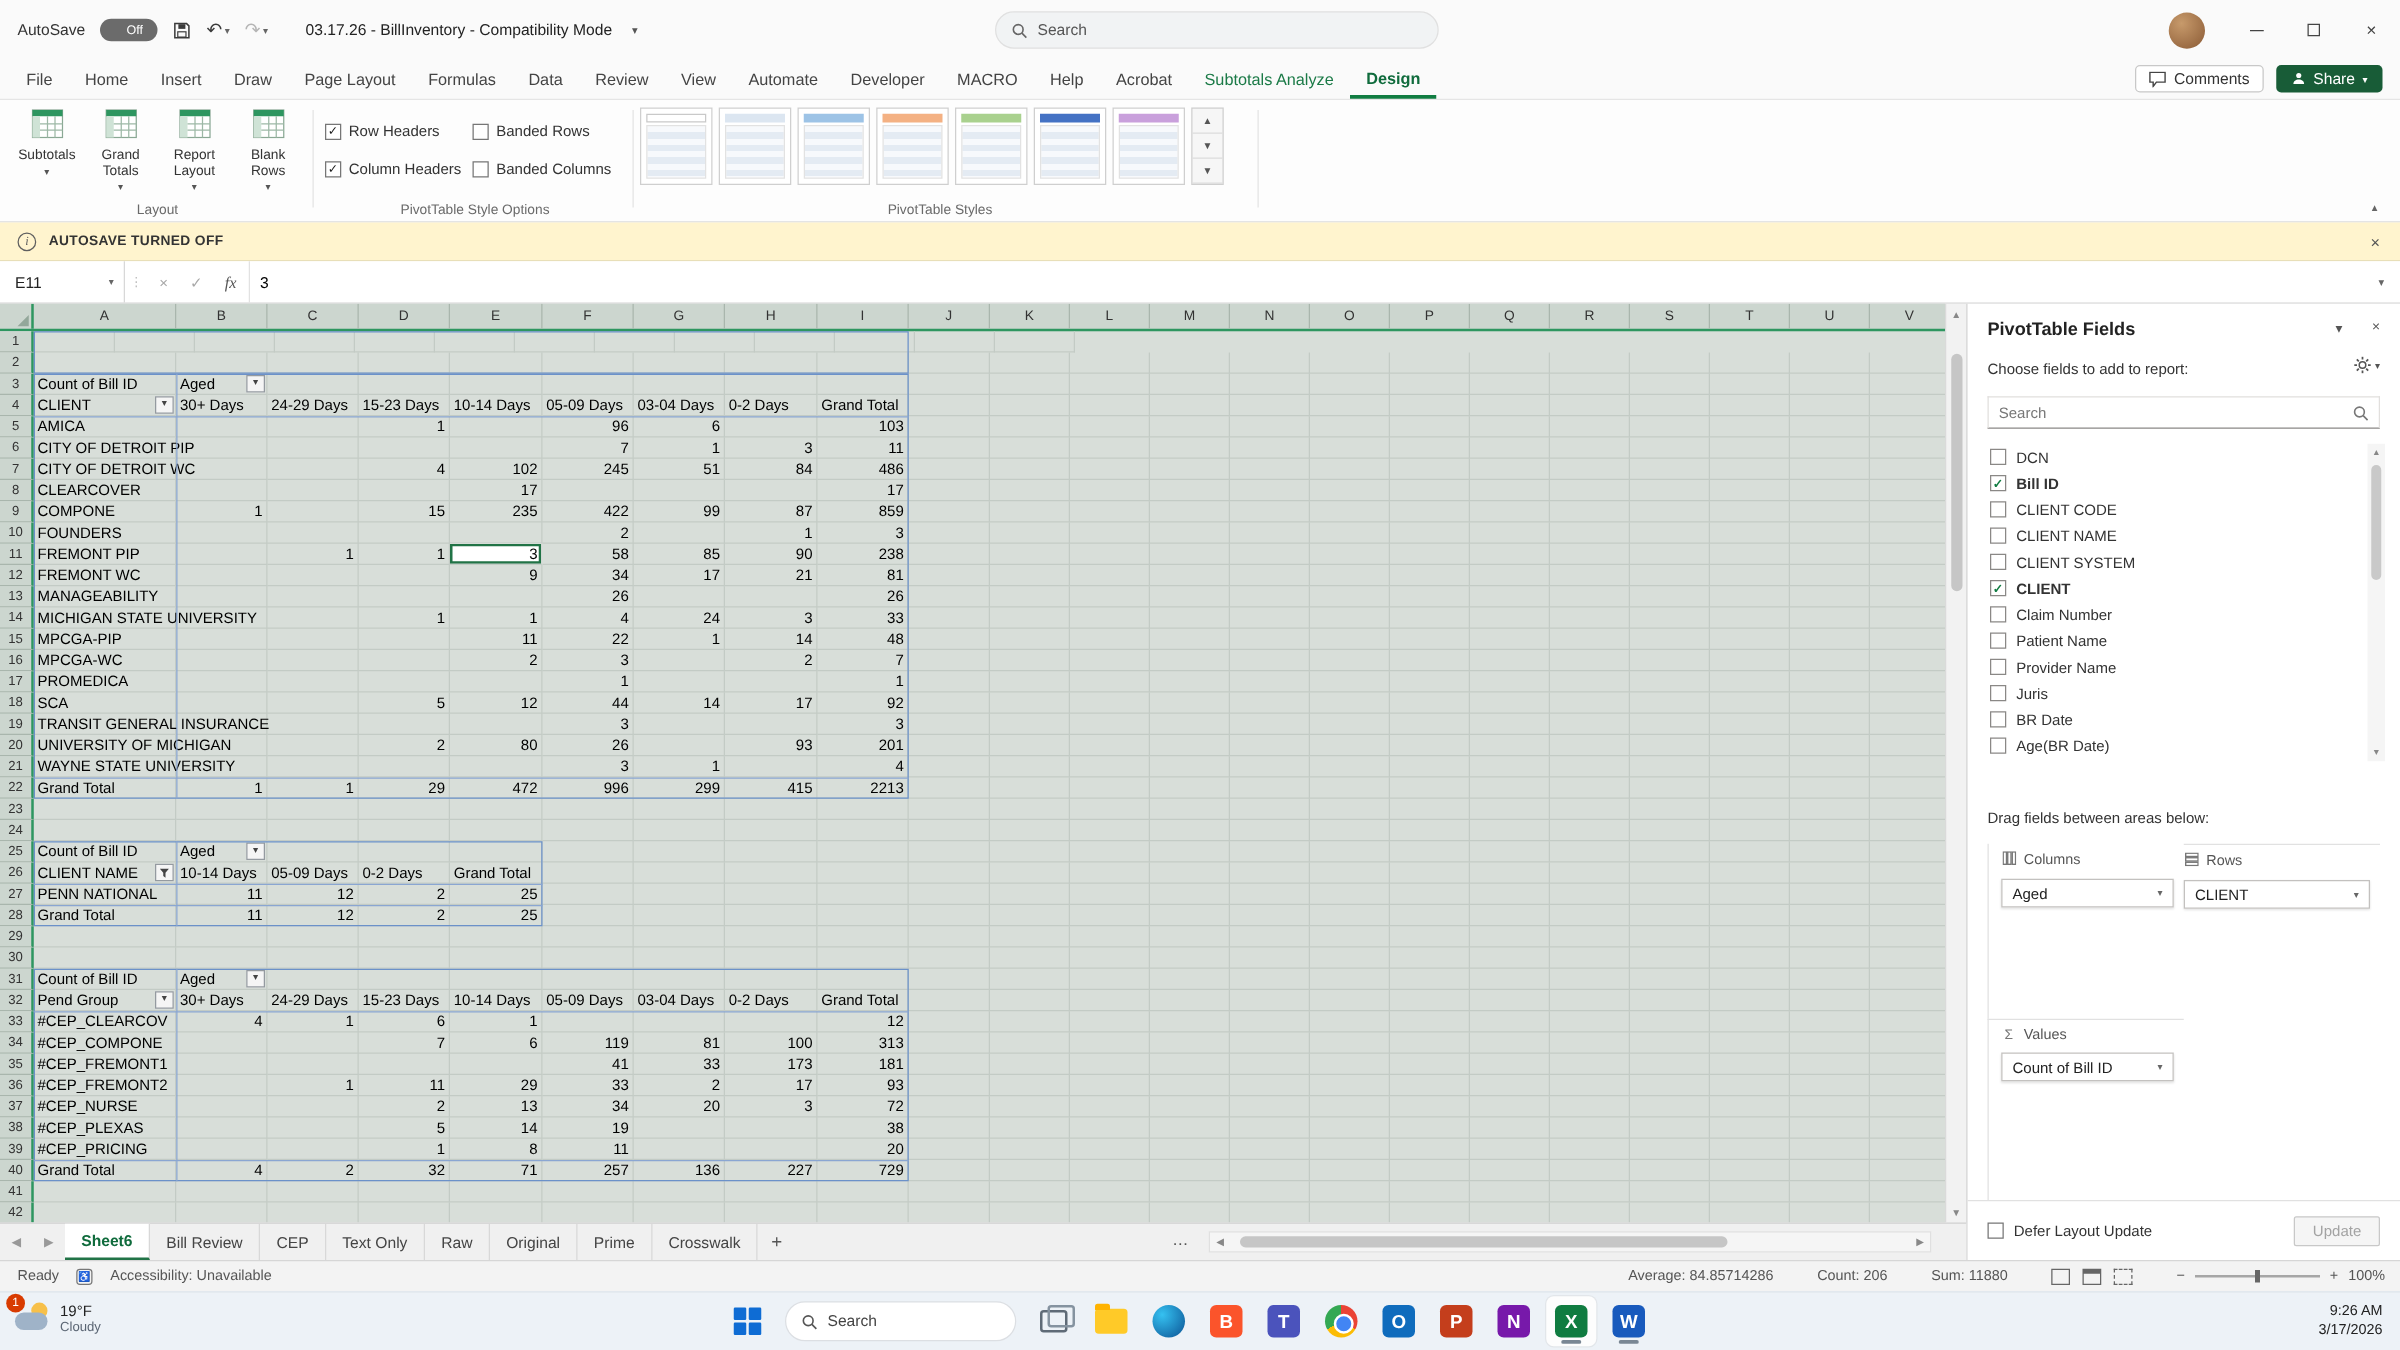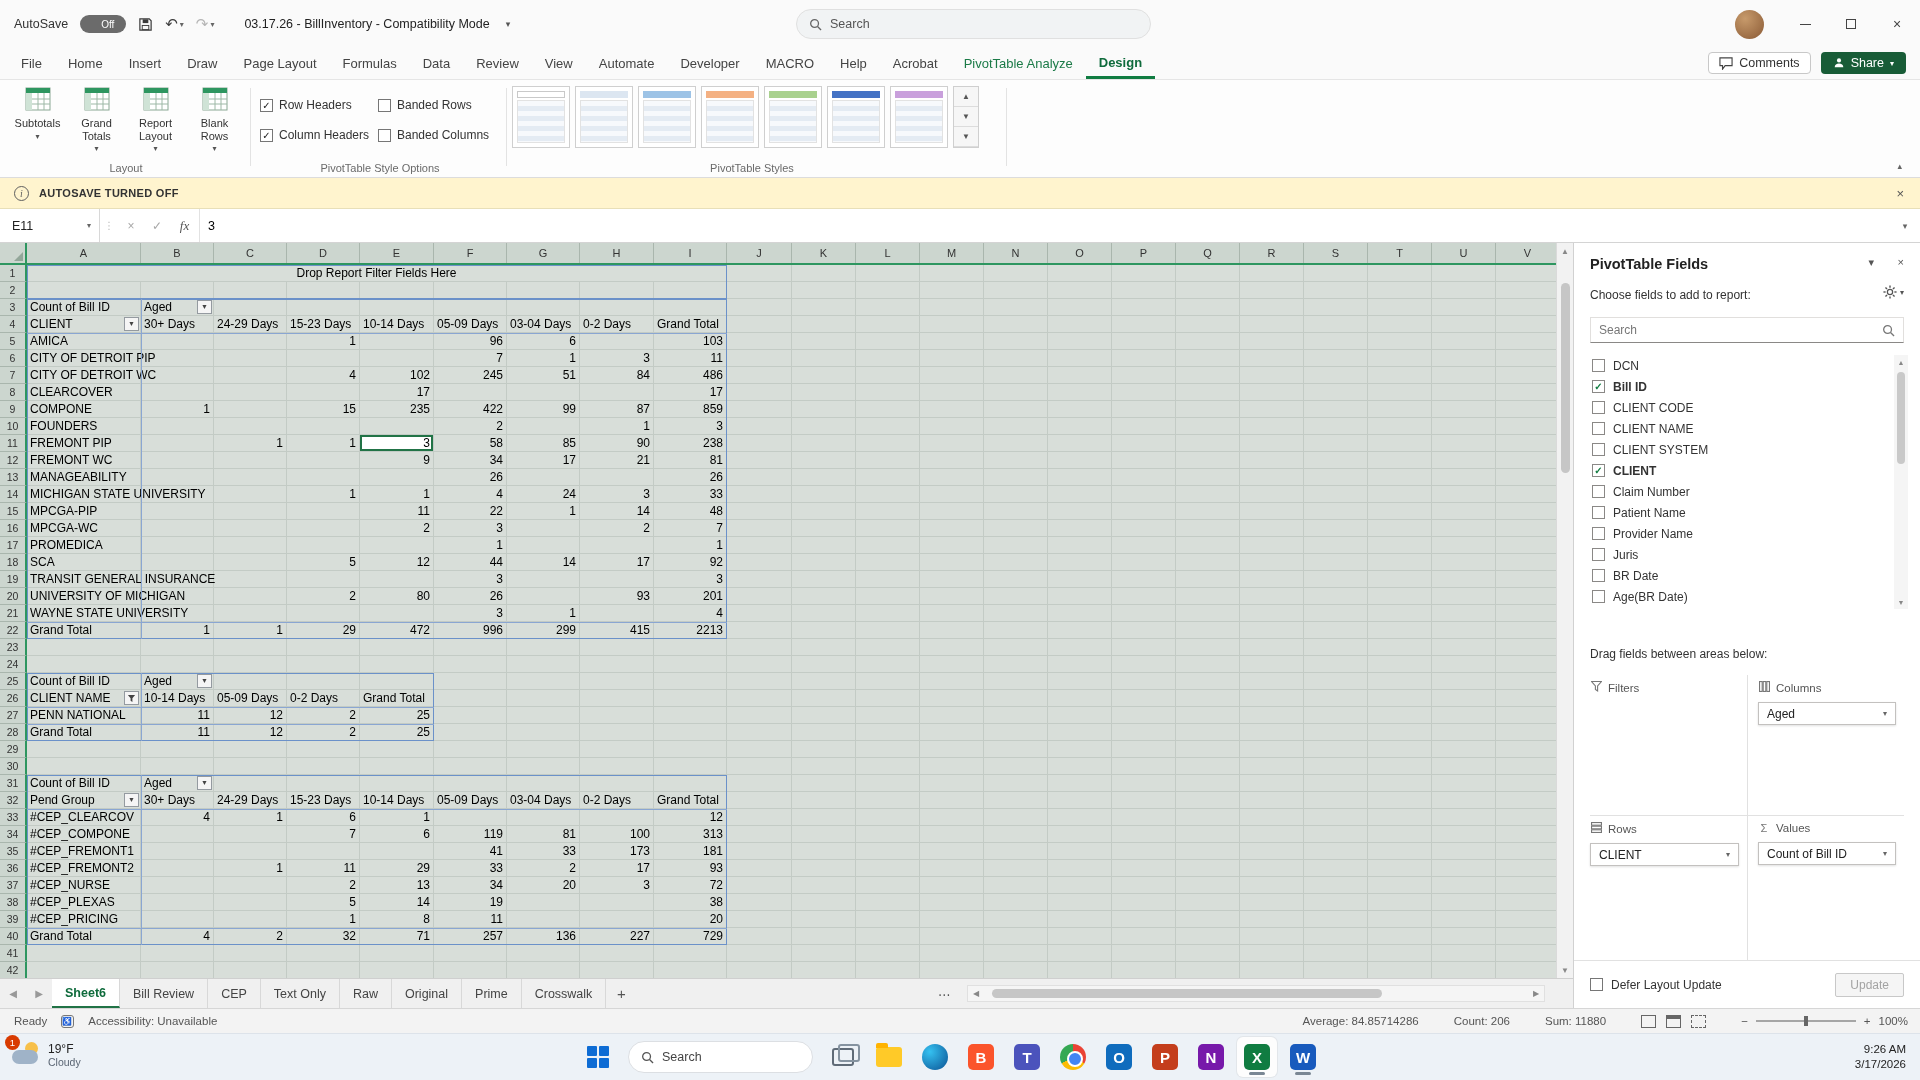--- a/index.html
+++ b/index.html
@@ -231,21 +231,21 @@
         <div class="rtab">Page Layout</div>
         <div class="rtab">Formulas</div>
         <div class="rtab">Data</div>
         <div class="rtab">Review</div>
         <div class="rtab">View</div>
         <div class="rtab">Automate</div>
         <div class="rtab">Developer</div>
         <div class="rtab">MACRO</div>
         <div class="rtab">Help</div>
         <div class="rtab">Acrobat</div>
-        <div class="rtab contextual">PivotTable Analyze</div>
+        <div class="rtab contextual">Subtotals Analyze</div>
         <div class="rtab active">Design</div>
       </div>
     <div class="tabbar-right">
       <span class="btn-comments">
         <svg width="14" height="13" viewBox="0 0 16 15">
             <path d="M1 1h14v9H7l-3 4v-4H1z" fill="none" stroke="#444" stroke-width="1.3"></path>
           </svg>
         <span>Comments</span>
       </span>
       <span class="btn-share">
@@ -417,21 +417,20 @@
         <div class="colh" style="width: 64px;">Q</div>
         <div class="colh" style="width: 64px;">R</div>
         <div class="colh" style="width: 64px;">S</div>
         <div class="colh" style="width: 64px;">T</div>
         <div class="colh" style="width: 64px;">U</div>
         <div class="colh" style="width: 64px;">V</div>
       </div>
     <div class="rows">
         <div class="grow">
           <div class="rowh">1</div>
-          <div class="cell center" style="width: 700px;"><span class="txt">Drop Report Filter Fields Here</span></div>
           <div class="cell" style="width: 65px;"></div>
           <div class="cell" style="width: 64px;"></div>
           <div class="cell" style="width: 64px;"></div>
           <div class="cell" style="width: 64px;"></div>
           <div class="cell" style="width: 64px;"></div>
           <div class="cell" style="width: 64px;"></div>
           <div class="cell" style="width: 64px;"></div>
           <div class="cell" style="width: 64px;"></div>
           <div class="cell" style="width: 64px;"></div>
           <div class="cell" style="width: 64px;"></div>
@@ -1574,29 +1573,20 @@
         </div>
       </div>
     <div class="flist-scroll">
       <div class="arr">▲</div>
       <div class="thumb"></div>
       <div class="spacer"></div>
       <div class="arr">▼</div>
     </div>
     <div class="drag-label">Drag fields between areas below:</div>
     <div class="areas">
-      <div class="area">
-        <div class="area-hd">
-            <span class="area-ic"><svg width="11" height="11" viewBox="0 0 10 10">
-                <path d="M0.5 0.5h9L6 4.5V9L4 7.6V4.5z" fill="none" stroke="#777"></path>
-              </svg></span>
-            <span>Filters</span>
-          </div>
-        <div></div>
-      </div>
       <div class="area rightcol">
         <div class="area-hd">
             <span class="area-ic"><svg width="11" height="11" viewBox="0 0 10 10">
                 <rect x="0.5" y="0.5" width="2.4" height="9" fill="none" stroke="#777"></rect>
                 <rect x="3.8" y="0.5" width="2.4" height="9" fill="none" stroke="#777"></rect>
                 <rect x="7.1" y="0.5" width="2.4" height="9" fill="none" stroke="#777"></rect>
               </svg></span>
             <span>Columns</span>
           </div>
         <div>

